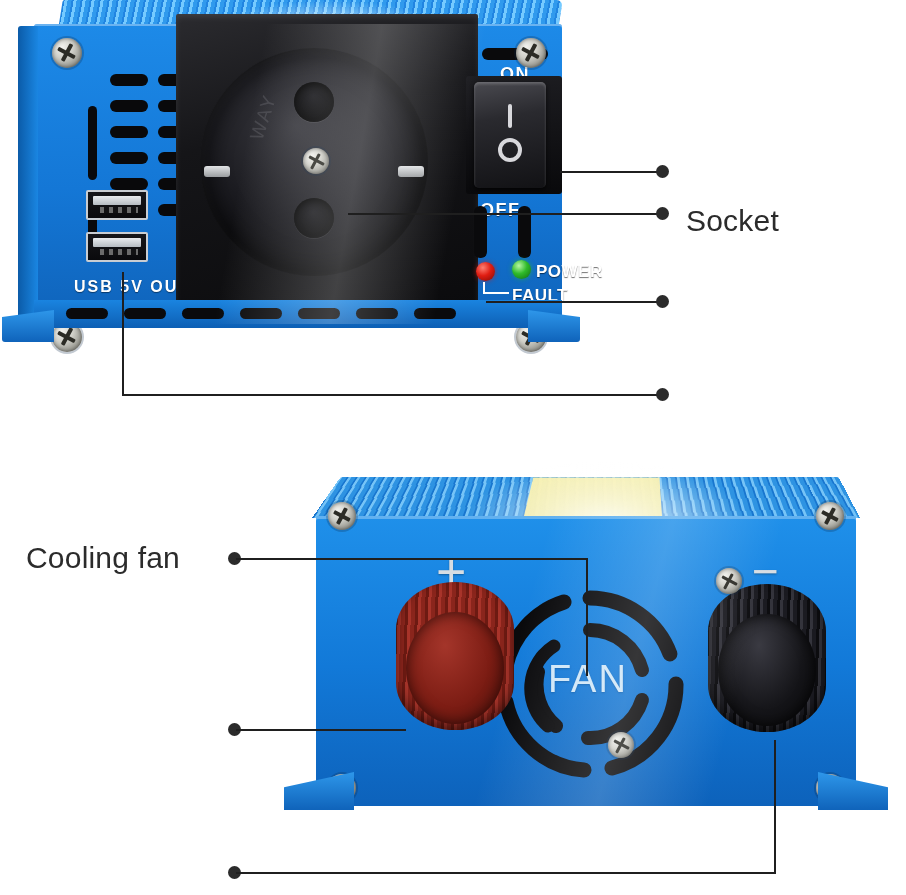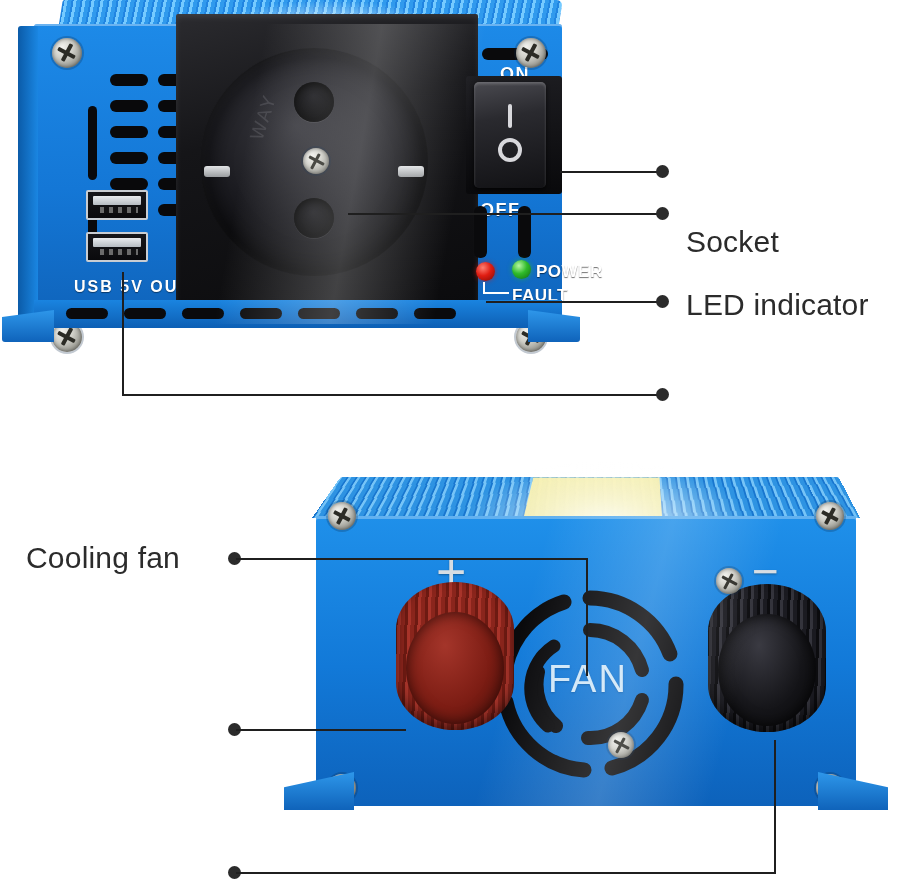--- a/index.html
+++ b/index.html
@@ -394,25 +394,24 @@
     <div class="flange left"></div>
     <div class="flange right"></div>
     <div class="body-sheen"></div>
   </div>
 
   <div class="leader-line leader-h" style="left:560px; top:171px; width:100px;"></div>
   <div class="leader-dot" style="left:656px; top:165px;"></div>
 
   <div class="leader-line leader-h" style="left:348px; top:213px; width:312px;"></div>
   <div class="leader-dot" style="left:656px; top:207px;"></div>
-  <div class="callout-label" style="left:686px; top:225px;">Socket</div>
+  <div class="callout-label" style="left:686px; top:204px;">Socket</div>
 
   <div class="leader-line leader-h" style="left:486px; top:301px; width:174px;"></div>
   <div class="leader-dot" style="left:656px; top:295px;"></div>
-  <div class="callout-label" style="left:686px; top:288px;">LED indicator</div>
 
   <div class="leader-line leader-v" style="left:122px; top:272px; height:124px;"></div>
   <div class="leader-line leader-h" style="left:122px; top:394px; width:538px;"></div>
   <div class="leader-dot" style="left:656px; top:388px;"></div>
 
   <div id="bot-unit">
     <div class="b-fins"></div>
     <div class="b-yellow"></div>
     <div class="b-fins-glow"></div>
 

